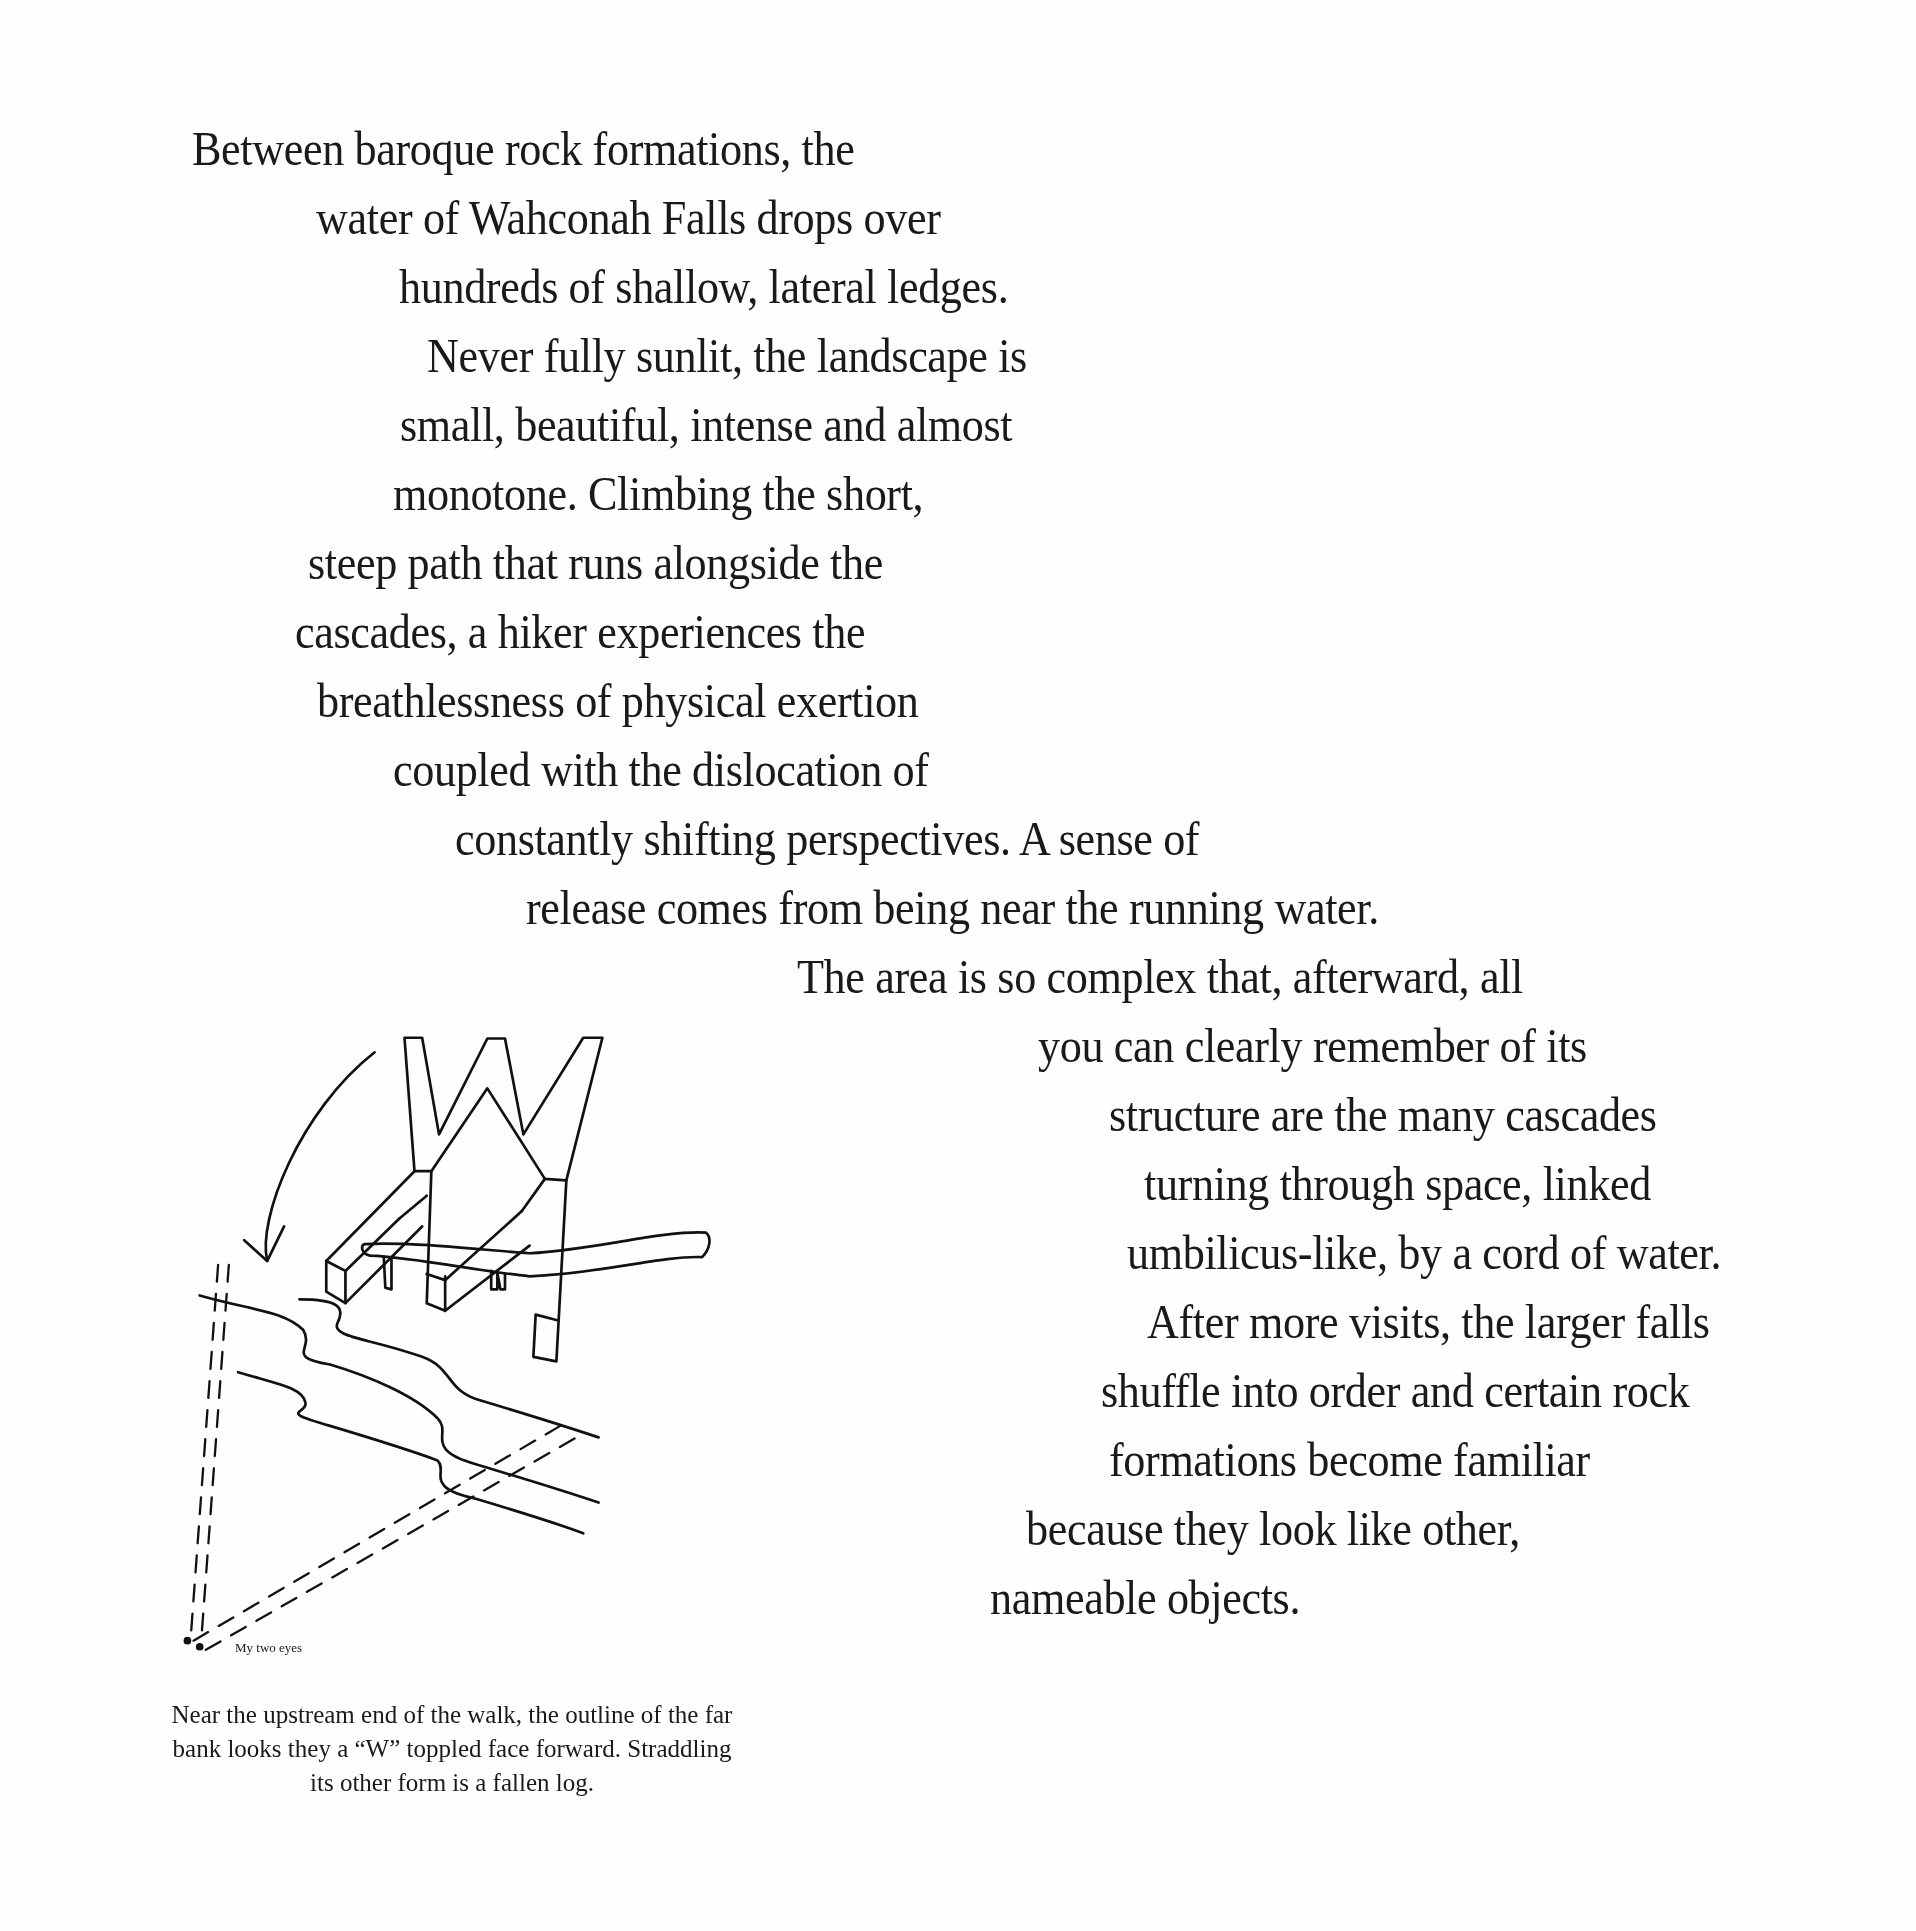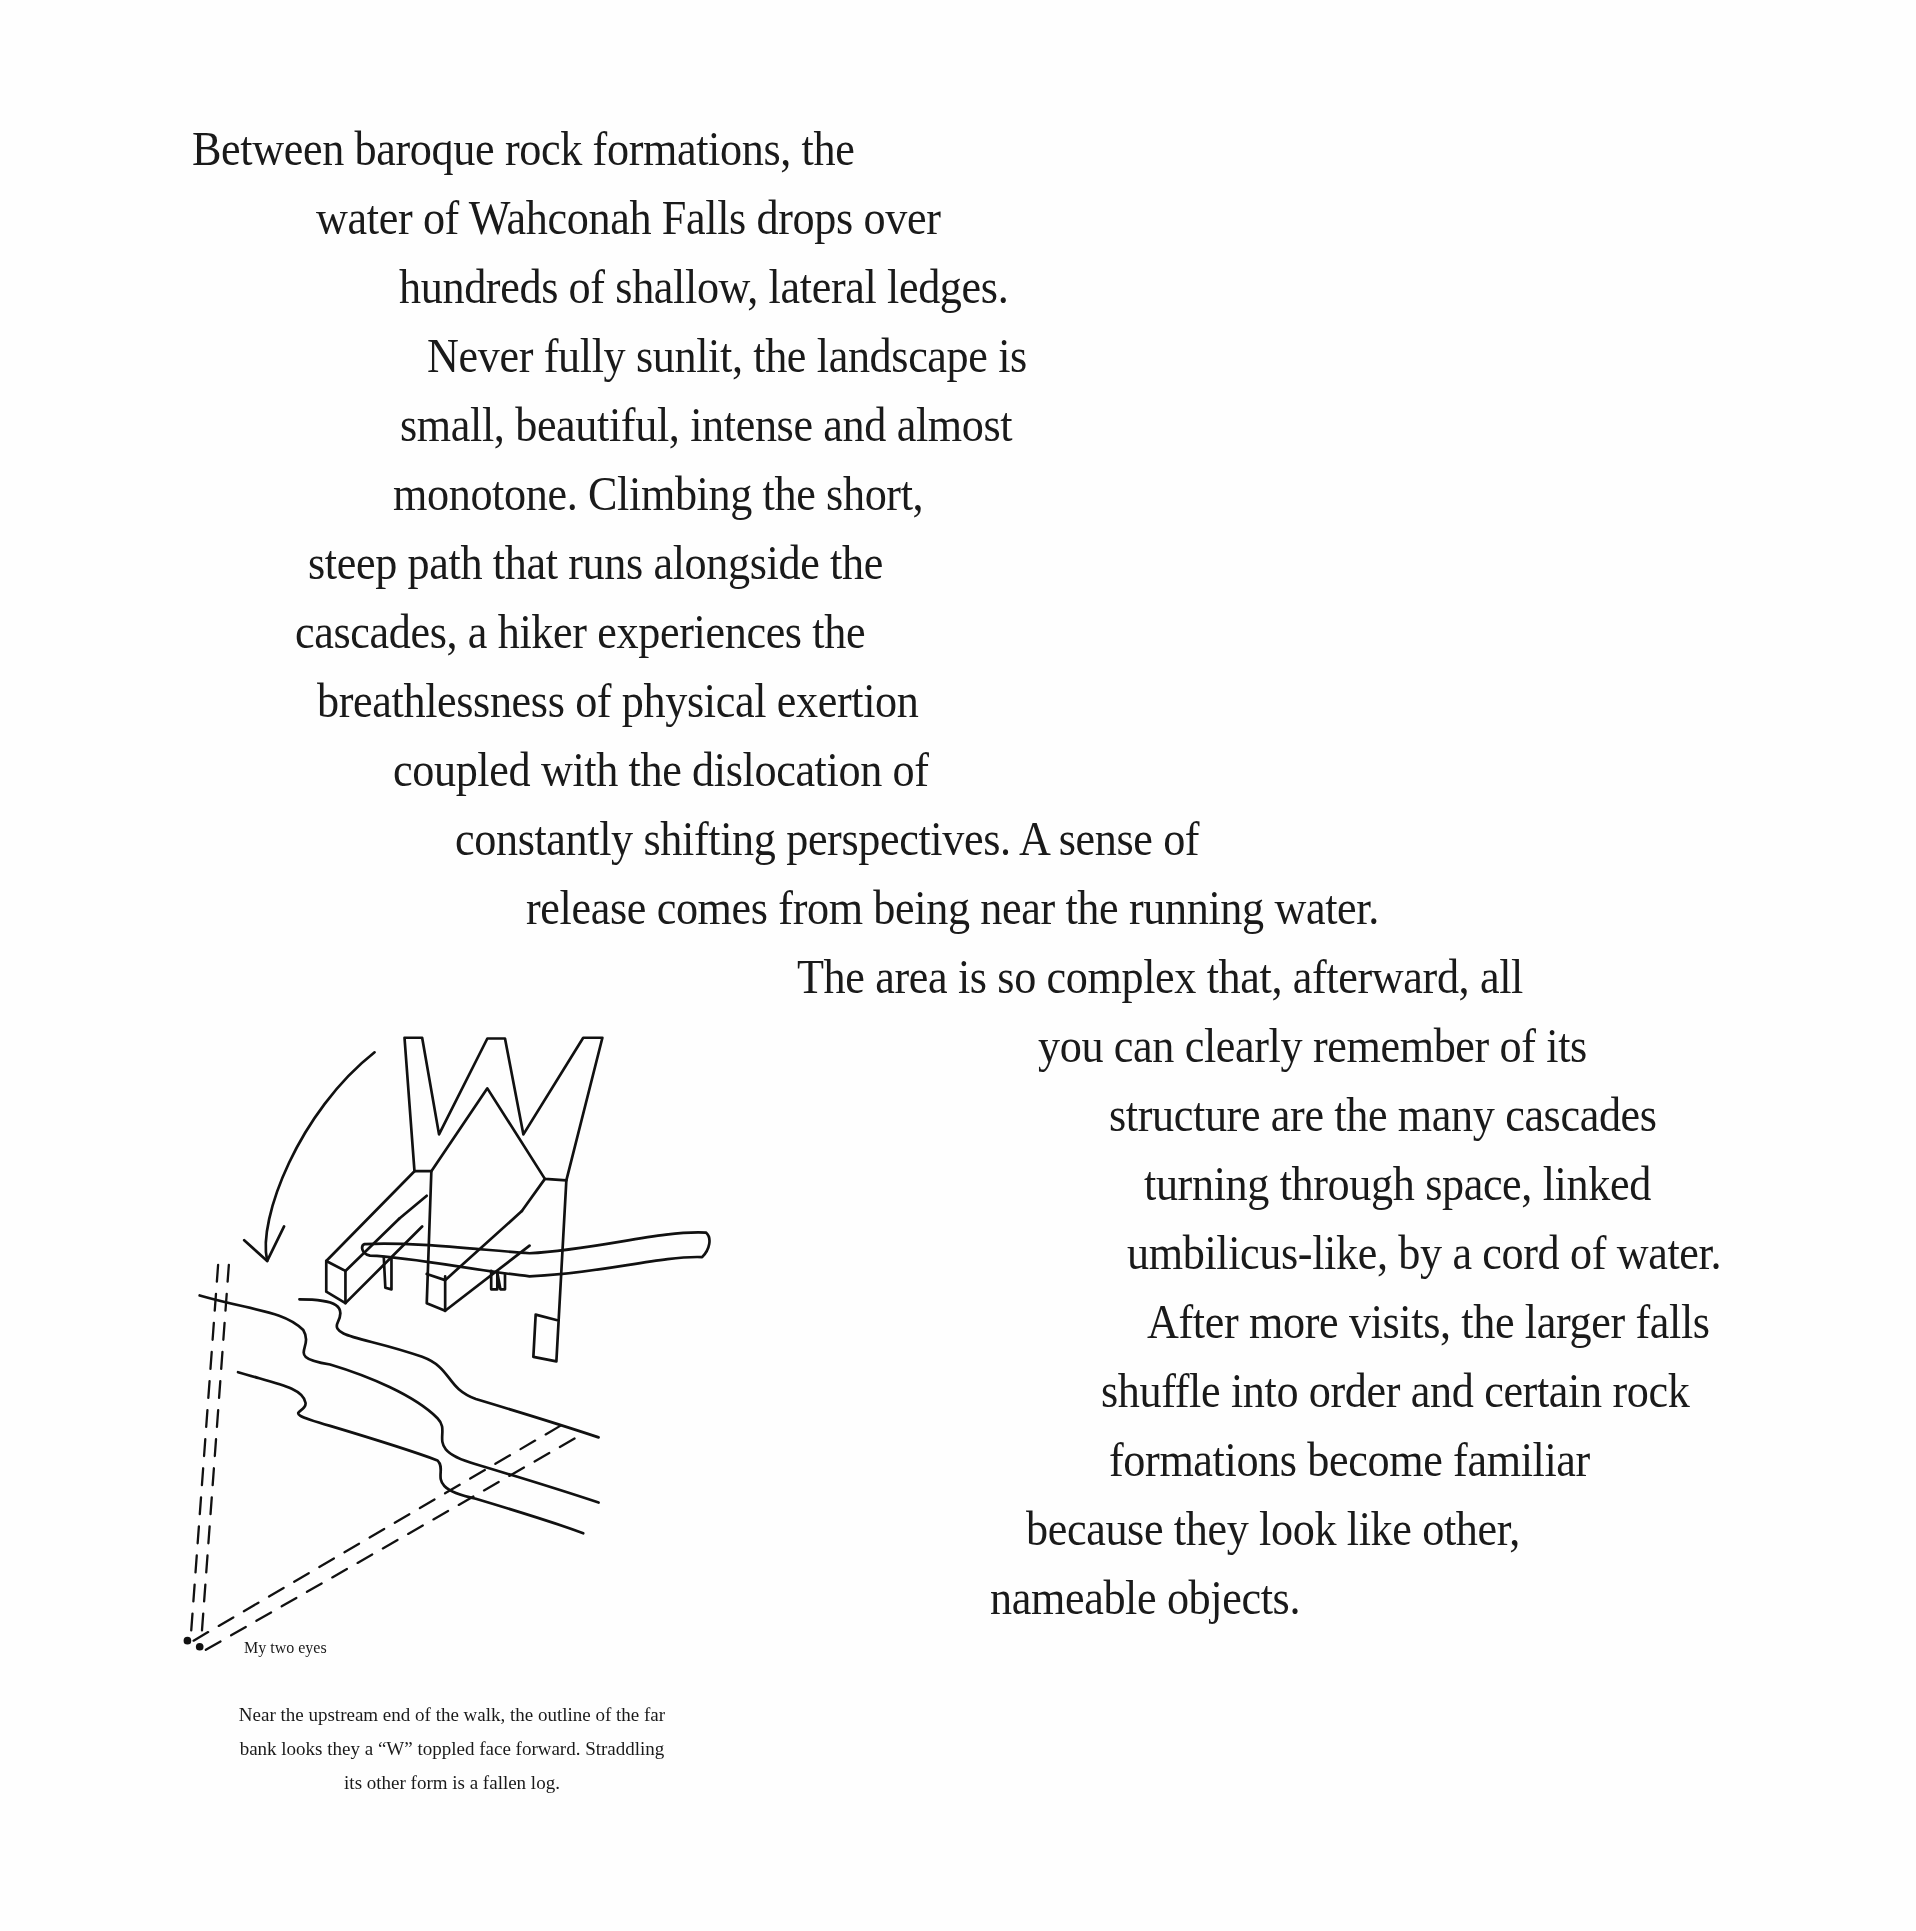--- a/index.html
+++ b/index.html
@@ -16,26 +16,26 @@
       position: absolute;
       font-size: 48px;
       line-height: 55px;
       white-space: nowrap;
       letter-spacing: -0.4px;
       transform-origin: left top;
       transform: scaleX(0.92);
     }
     .illustration { position: absolute; left: 169px; top: 1027px; width: 583px; height: 652px; }
     .eyes-label {
-      position: absolute; left: 244px; top: 1637px;
-      font-size: 16px; line-height: 21.5px; white-space: nowrap;
+      position: absolute; left: 235px; top: 1637px;
+      font-size: 13px; line-height: 21.5px; white-space: nowrap;
     }
     .caption {
       position: absolute; left: 157px; top: 1698px; width: 590px;
-      text-align: center; font-size: 19px; line-height: 34px;
+      text-align: center; font-size: 25px; line-height: 34px;
     }
     .caption span { display: block; white-space: nowrap; }
   </style>
 </head>
 <body>
 
 <div class="page">
 
   <div id="text-block">
       <div class="line" style="left: 192px; top: 121px;">Between baroque rock formations, the</div>

